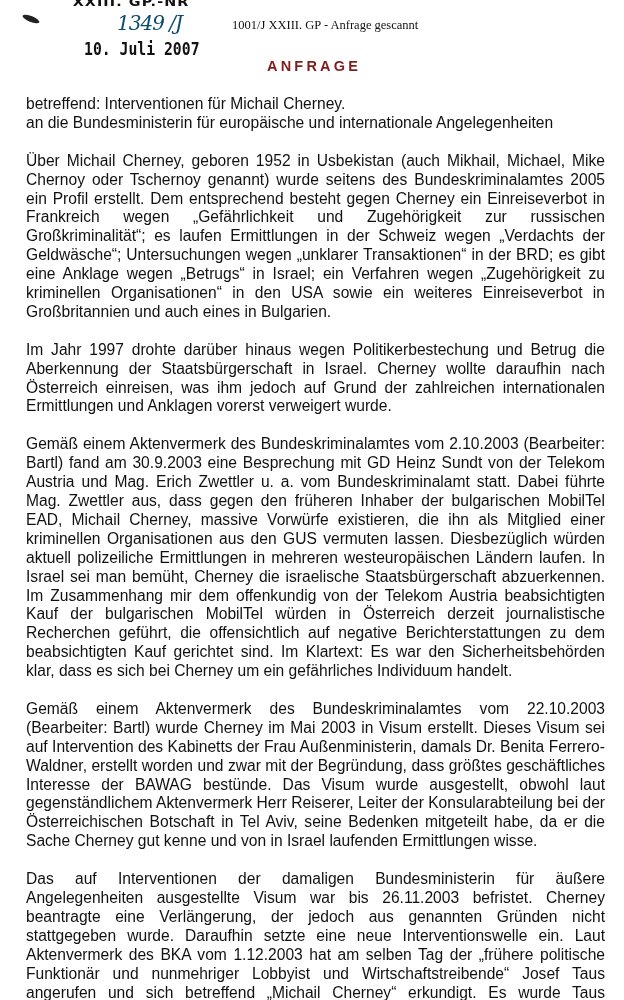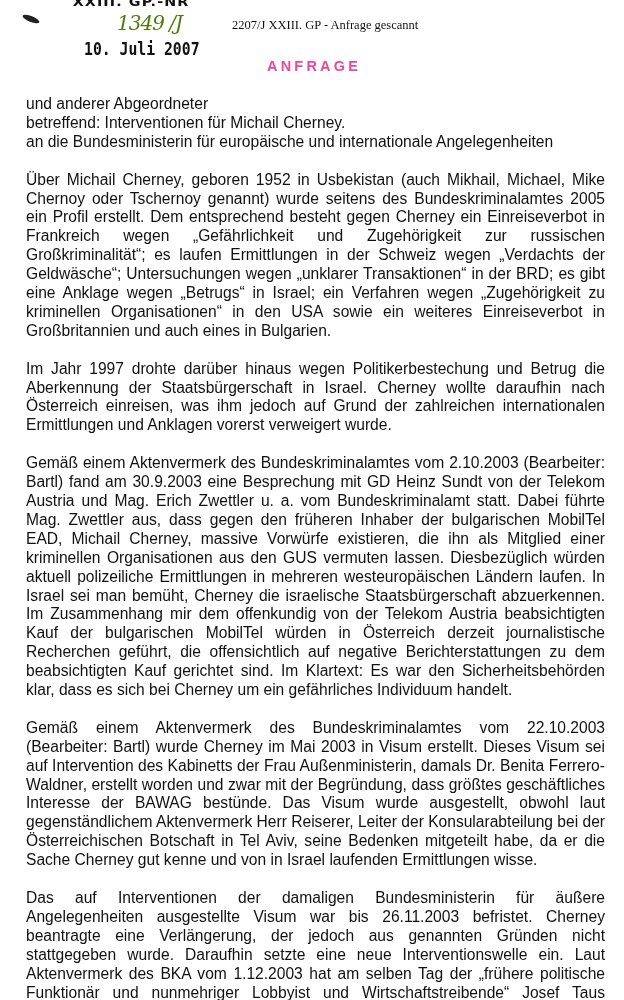--- a/index.html
+++ b/index.html
@@ -1,40 +1,39 @@
 <!DOCTYPE html>
 <html><head>
 <meta charset="utf-8">
 <style>
   html, body { margin: 0; padding: 0; background: #ffffff; }
   body { width: 624px; height: 1000px; overflow: hidden; position: relative; color: #111; }
   .stamp-top { position: absolute; left: 78px; top: -6px; font-family: "DejaVu Sans", sans-serif; font-weight: bold; font-size: 13px; letter-spacing: 1px; color: #111; transform: scaleX(1.1); }
   .scribble { position: absolute; left: 22px; top: 16px; width: 18px; height: 6px; background: #222; border-radius: 50%; transform: rotate(22deg); }
-  .hand-num { position: absolute; left: 117px; top: 11px; font-family: "DejaVu Serif", serif; font-style: italic; font-size: 20px; color: #4d7c0f; letter-spacing: -1px; text-align: center; }
+  .hand-num { position: absolute; left: 117px; top: 11px; font-family: "DejaVu Serif", serif; font-style: italic; font-size: 20px; color: #0c4a6e; letter-spacing: -1px; text-align: center; }
   .stamp-date { position: absolute; left: 84px; top: 38px; font-family: "DejaVu Sans Mono", monospace; font-weight: bold; font-size: 18px; color: #111; transform: scaleX(0.82); transform-origin: left; }
   .scan-label { position: absolute; left: 232px; top: 18px; font-family: "Liberation Serif", serif; font-size: 12.5px; color: #111; }
-  .doc-title { position: absolute; left: 267px; top: 58px; font-family: "Liberation Sans", sans-serif; font-weight: bold; font-size: 14.5px; letter-spacing: 3.2px; color: #ec4899; }
+  .doc-title { position: absolute; left: 267px; top: 58px; font-family: "Liberation Sans", sans-serif; font-weight: bold; font-size: 14.5px; letter-spacing: 3.2px; color: #7f1d1d; }
   .content { position: absolute; left: 26px; top: 95px; width: 579px; font-family: "Liberation Sans", sans-serif; font-size: 15.6px; line-height: 18.9px; color: #111; }
   .intro-line { display: block; white-space: nowrap; }
   .para { margin: 0 0 18.9px 0; text-align: justify; }
   .intro { margin-bottom: 18.9px; }
 </style>
 </head>
 <body>
 
 <div class="stamp-top">XXIII. GP.-NR</div>
 <div class="scribble"></div>
 <div class="hand-num">1349 /J</div>
 <div class="stamp-date">10. Juli 2007</div>
-<div class="scan-label">2207/J XXIII. GP - Anfrage gescannt</div>
+<div class="scan-label">1001/J XXIII. GP - Anfrage gescannt</div>
 <div class="doc-title">ANFRAGE</div>
 
 <div class="content">
   <div class="intro">
-    <span class="intro-line">und anderer Abgeordneter</span>
     <span class="intro-line">betreffend: Interventionen für Michail Cherney.</span>
     <span class="intro-line">an die Bundesministerin für europäische und internationale Angelegenheiten</span>
   </div>
   <p class="para">Über Michail Cherney, geboren 1952 in Usbekistan (auch Mikhail, Michael, Mike Chernoy oder Tschernoy genannt) wurde seitens des Bundeskriminalamtes 2005 ein Profil erstellt. Dem entsprechend besteht gegen Cherney ein Einreiseverbot in Frankreich wegen „Gefährlichkeit und Zugehörigkeit zur russischen Großkriminalität“; es laufen Ermittlungen in der Schweiz wegen „Verdachts der Geldwäsche“; Untersuchungen wegen „unklarer Transaktionen“ in der BRD; es gibt eine Anklage wegen „Betrugs“ in Israel; ein Verfahren wegen „Zugehörigkeit zu kriminellen Organisationen“ in den USA sowie ein weiteres Einreiseverbot in Großbritannien und auch eines in Bulgarien.</p>
   <p class="para">Im Jahr 1997 drohte darüber hinaus wegen Politikerbestechung und Betrug die Aberkennung der Staatsbürgerschaft in Israel. Cherney wollte daraufhin nach Österreich einreisen, was ihm jedoch auf Grund der zahlreichen internationalen Ermittlungen und Anklagen vorerst verweigert wurde.</p>
   <p class="para">Gemäß einem Aktenvermerk des Bundeskriminalamtes vom 2.10.2003 (Bearbeiter: Bartl) fand am 30.9.2003 eine Besprechung mit GD Heinz Sundt von der Telekom Austria und Mag. Erich Zwettler u. a. vom Bundeskriminalamt statt. Dabei führte Mag. Zwettler aus, dass gegen den früheren Inhaber der bulgarischen MobilTel EAD, Michail Cherney, massive Vorwürfe existieren, die ihn als Mitglied einer kriminellen Organisationen aus den GUS vermuten lassen. Diesbezüglich würden aktuell polizeiliche Ermittlungen in mehreren westeuropäischen Ländern laufen. In Israel sei man bemüht, Cherney die israelische Staatsbürgerschaft abzuerkennen. Im Zusammenhang mir dem offenkundig von der Telekom Austria beabsichtigten Kauf der bulgarischen MobilTel würden in Österreich derzeit journalistische Recherchen geführt, die offensichtlich auf negative Berichterstattungen zu dem beabsichtigten Kauf gerichtet sind. Im Klartext: Es war den Sicherheitsbehörden klar, dass es sich bei Cherney um ein gefährliches Individuum handelt.</p>
   <p class="para">Gemäß einem Aktenvermerk des Bundeskriminalamtes vom 22.10.2003 (Bearbeiter: Bartl) wurde Cherney im Mai 2003 in Visum erstellt. Dieses Visum sei auf Intervention des Kabinetts der Frau Außenministerin, damals Dr. Benita Ferrero-Waldner, erstellt worden und zwar mit der Begründung, dass größtes geschäftliches Interesse der BAWAG bestünde. Das Visum wurde ausgestellt, obwohl laut gegenständlichem Aktenvermerk Herr Reiserer, Leiter der Konsularabteilung bei der Österreichischen Botschaft in Tel Aviv, seine Bedenken mitgeteilt habe, da er die Sache Cherney gut kenne und von in Israel laufenden Ermittlungen wisse.</p>
   <p class="para">Das auf Interventionen der damaligen Bundesministerin für äußere Angelegenheiten ausgestellte Visum war bis 26.11.2003 befristet. Cherney beantragte eine Verlängerung, der jedoch aus genannten Gründen nicht stattgegeben wurde. Daraufhin setzte eine neue Interventionswelle ein. Laut Aktenvermerk des BKA vom 1.12.2003 hat am selben Tag der „frühere politische Funktionär und nunmehriger Lobbyist und Wirtschaftstreibende“ Josef Taus angerufen und sich betreffend „Michail Cherney“ erkundigt. Es wurde Taus mitgeteilt, dass eine neuerliche</p>
 </div>
 

